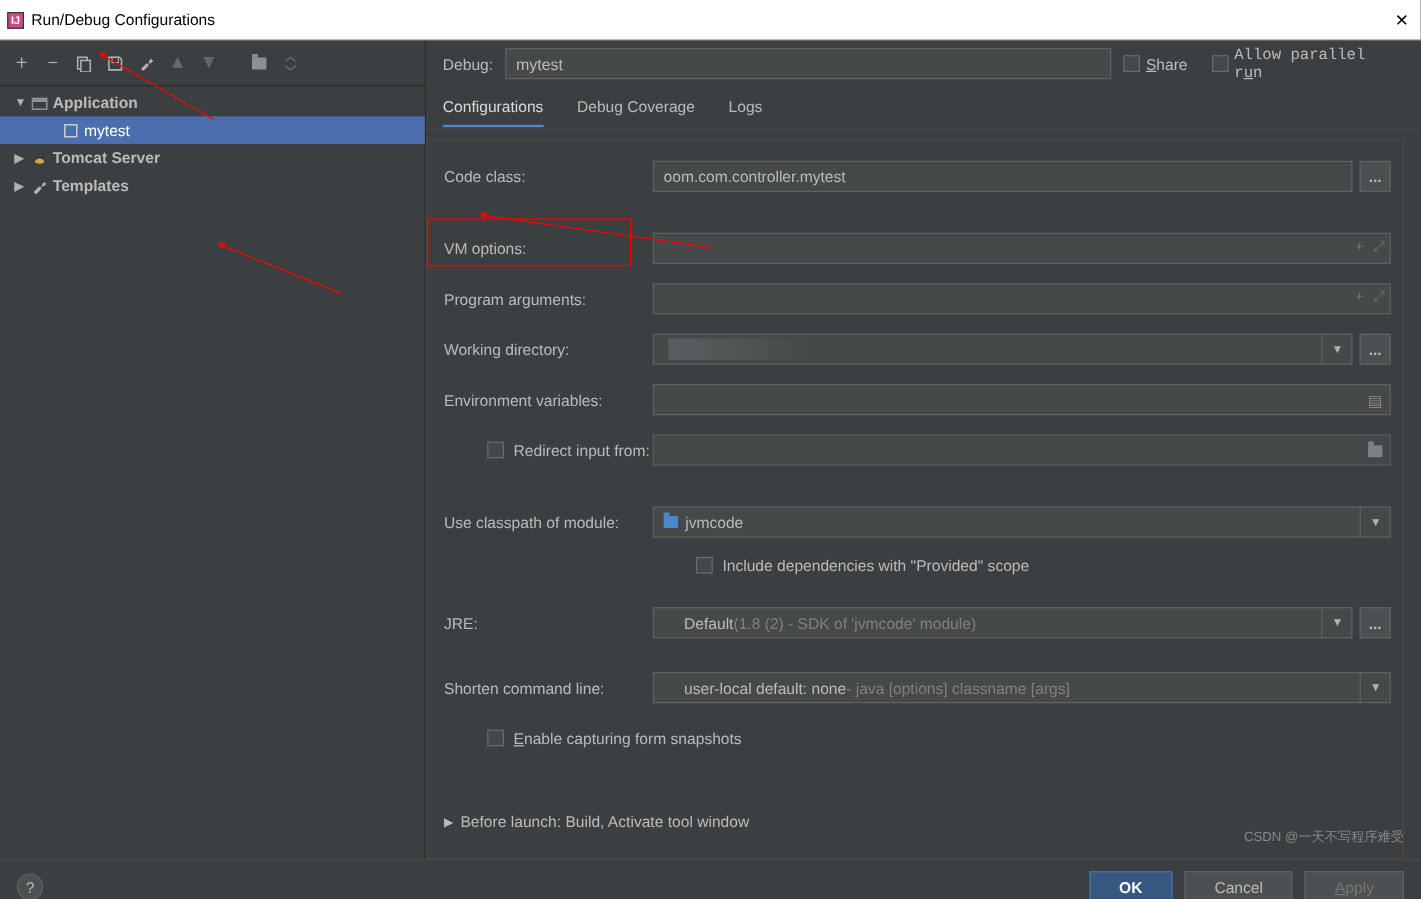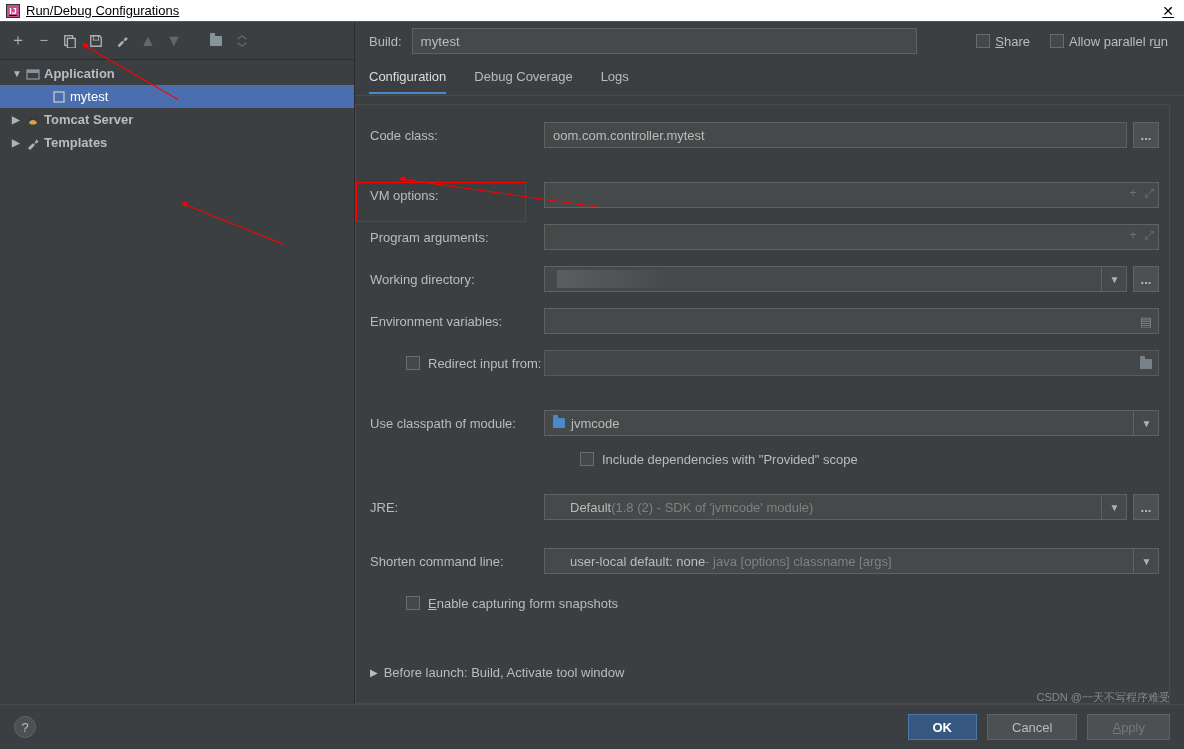--- a/index.html
+++ b/index.html
@@ -1,17 +1,17 @@
 <!DOCTYPE html>
 <html><head>
 <meta charset="utf-8">
 <style>
 * { box-sizing: border-box; margin: 0; padding: 0; }
 body { font-family: "Segoe UI", Arial, sans-serif; font-size: 13px; background: #3c3f41; color: #bbbbbb; width: 1184px; height: 749px; overflow: hidden; position: relative; }
-.titlebar { background: #ffffff; color: #000000; height: 22px; display: flex; align-items: center; padding: 0 6px; border-bottom: 1px solid #555; text-decoration: underline; }
+.titlebar { background: #ffffff; color: #000000; height: 34px; display: flex; align-items: center; padding: 0 6px; border-bottom: 1px solid #555; }
 .titlebar .ij-icon { width: 14px; height: 14px; background: #c94d8a; border: 1px solid #333; margin-right: 6px; display: flex; align-items: center; justify-content: center; font-size: 9px; font-weight: bold; color: #fff; }
 .titlebar .title { flex: 1; font-size: 13px; }
 .titlebar .close { font-size: 14px; cursor: pointer; padding: 0 4px; }
 .main-area { display: flex; height: 682px; background: #3c3f41; }
 .left-panel { width: 355px; border-right: 1px solid #2b2b2b; display: flex; flex-direction: column; }
 .toolbar { height: 38px; display: flex; align-items: center; padding: 0 10px; gap: 10px; border-bottom: 1px solid #2b2b2b; }
 .toolbar .tb-icon { color: #afb1b3; font-size: 16px; cursor: pointer; display: inline-flex; align-items: center; justify-content: center; width: 16px; height: 16px; }
 .toolbar .sep { width: 6px; }
 .tree { padding: 2px 0; }
 .tree-item { display: flex; align-items: center; height: 23px; padding-left: 12px; cursor: pointer; }
@@ -19,21 +19,21 @@
 .tree-item.selected { background: #4b6eaf; color: #ffffff; }
 .tree-item .arrow { width: 12px; font-size: 10px; color: #afb1b3; }
 .tree-item .icon-box { width: 18px; display: inline-flex; justify-content: center; }
 .tree-item .node-label { margin-left: 2px; }
 .tree-item.bold { font-weight: bold; }
 .right-panel { flex: 1; display: flex; flex-direction: column; }
 .name-row { height: 38px; display: flex; align-items: center; padding: 0 14px; gap: 10px; }
 .name-row label { color: #bbbbbb; }
 .name-row input { flex: 0 0 505px; height: 26px; background: #45494a; border: 1px solid #616161; color: #bbbbbb; padding: 0 8px; }
 .name-row .chk-wrap { display: flex; align-items: center; gap: 5px; margin-left: auto; }
-.name-row .chk-wrap + .chk-wrap { margin-left: 10px; margin-right: 2px; }
+.name-row .chk-wrap + .chk-wrap { margin-left: 10px; margin-right: 2px; font-family: Liberation Mono, monospace; }
 .chk { width: 14px; height: 14px; border: 1px solid #6b6b6b; background: #43494a; }
 .underline-letter { text-decoration: underline; }
 .tabs { display: flex; height: 36px; border-bottom: 1px solid #4a4a4a; padding-left: 14px; gap: 28px; align-items: center; }
 .tab { color: #bbbbbb; padding: 8px 0px; cursor: pointer; border-bottom: 2px solid transparent; }
 .tab.active { border-bottom: 2px solid #4a88c7; color: #dcdcdc; }
 .form-area { border: 1px solid #4a4a4a; margin: 8px 14px 0 0; padding: 16px 10px 10px 14px; flex: 1; position: relative; }
 .form-row { display: flex; align-items: center; margin-bottom: 14px; min-height: 28px; }
 .form-label { width: 174px; color: #bbbbbb; flex-shrink: 0; }
 .form-label.indent-chk { display: flex; align-items: center; gap: 8px; padding-left: 36px; }
 .input-like { flex: 1; height: 26px; background: #45494a; border: 1px solid #616161; color: #bbbbbb; padding: 0 8px; display: flex; align-items: center; }
@@ -145,34 +145,34 @@
               <path d="M11 3a3.5 3.5 0 0 1-4.5 4.5L2 12l2 2 4.5-4.5A3.5 3.5 0 0 1 13 5l-2.5 2.5L9 6z" fill="#afb1b3"></path>
             </svg>
           </span>
         <span class="node-label">Templates</span>
       </div>
     </div>
   </div>
 
   <div class="right-panel">
     <div class="name-row">
-      <label>Build:</label>
+      <label>Debug:</label>
       <input type="text" value="mytest" style="">
       <div class="chk-wrap">
         <span class="chk"></span>
         <span><span class="underline-letter">S</span><span>hare</span></span>
       </div>
       <div class="chk-wrap">
         <span class="chk"></span>
         <span><span>Allow parallel r</span><span class="underline-letter">u</span><span>n</span></span>
       </div>
     </div>
 
     <div class="tabs">
-      <div class="tab active">Configuration</div>
+      <div class="tab active">Configurations</div>
       <div class="tab">Debug Coverage</div>
       <div class="tab">Logs</div>
     </div>
 
     <div class="form-area">
 
       <div class="form-row">
         <div class="form-label">Code class:</div>
         <div class="input-like">
             <span>oom.com.controller.mytest</span>

